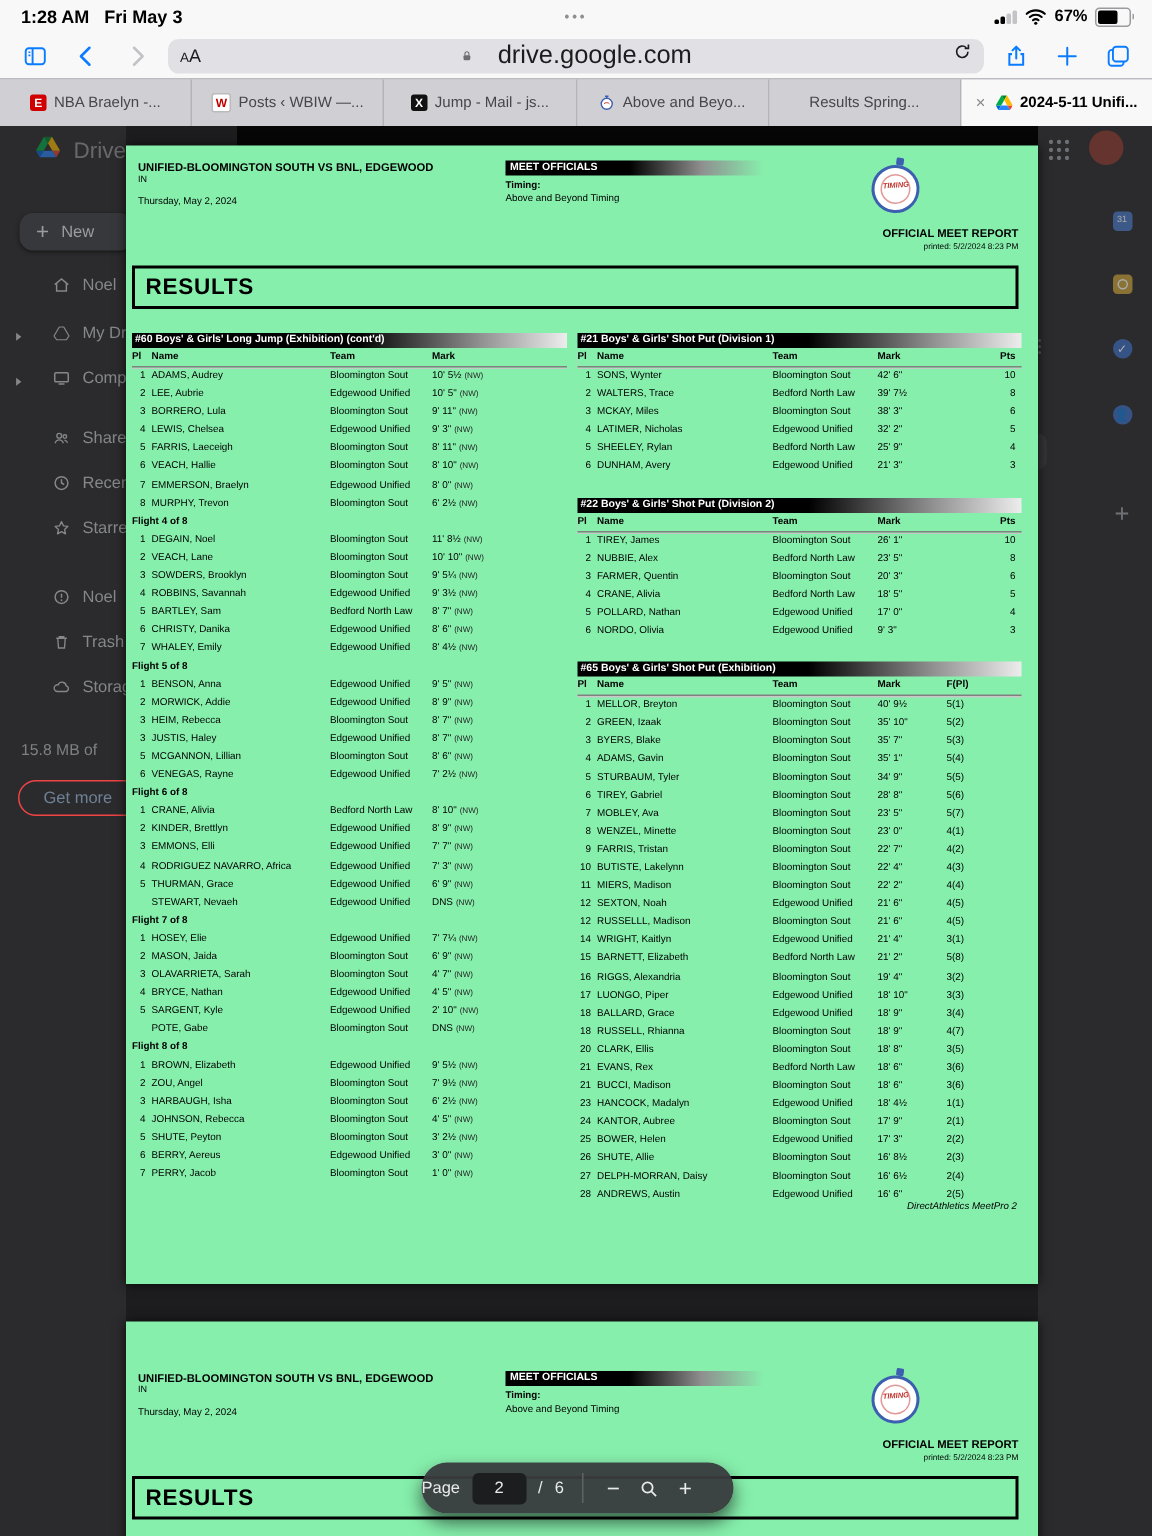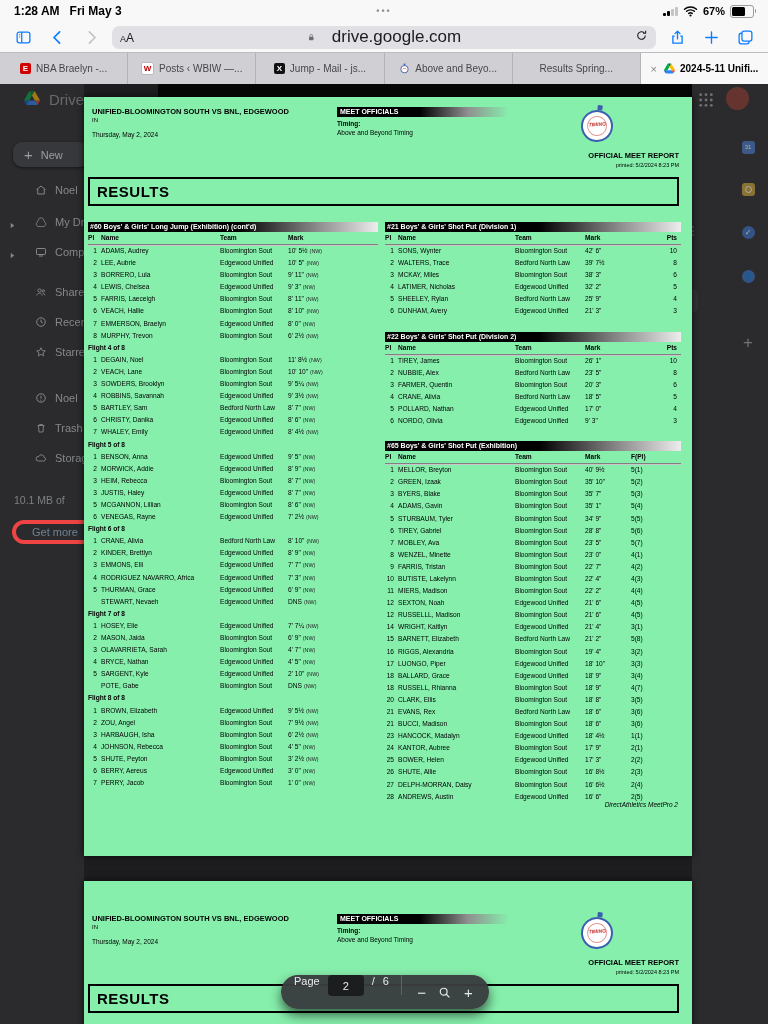--- a/index.html
+++ b/index.html
@@ -52,21 +52,21 @@
   .newbtn{position:absolute;left:13px;top:58px;width:76px;height:25px;background:#37383b;border-radius:9px;
     box-shadow:0 1px 3px rgba(0,0,0,.5);display:flex;align-items:center;gap:8px;padding-left:11px;box-sizing:border-box;
     color:#9b9da1;font-size:11px;}
   .newbtn em{font-style:normal;font-size:15px;font-weight:300;line-height:10px;}
   .sitem{position:absolute;left:0;height:14px;display:flex;align-items:center;font-size:11px;color:#85878b;white-space:nowrap;}
   .sitem .exp{position:absolute;left:9px;width:7px;height:7px;}
   .sitem .ico{position:absolute;left:35px;width:12px;height:12px;}
   .sitem .ico svg,.sitem .exp svg{width:100%;height:100%;}
   .sitem .lbl{position:absolute;left:55px;}
   .storetxt{position:absolute;left:14px;top:410px;font-size:10.5px;color:#7e8084;white-space:nowrap;}
-  .getmore{position:absolute;left:12px;top:436px;width:112px;height:24px;border:4px solid #ef4444;border-radius:13px;
+  .getmore{position:absolute;left:12px;top:436px;width:112px;height:24px;border:1px solid #ef4444;border-radius:13px;
     color:#6f8196;font-size:11px;display:flex;align-items:center;padding-left:16px;box-sizing:border-box;white-space:nowrap;}
   .rpanel{position:absolute;left:692px;top:0;width:76px;height:940px;opacity:.6;}
   .appsgrid{position:absolute;left:6px;top:8px;width:16px;height:16px;}
   .avatar{position:absolute;left:34px;top:3px;width:23px;height:23px;border-radius:50%;background:#8c3a30;}
   .witem{position:absolute;left:49px;width:14px;height:14px;display:flex;align-items:center;justify-content:center;}
   .cal{background:#4a79c4;border-radius:3px;color:#fff;font-size:6px;width:13px;height:13px;display:flex;align-items:center;justify-content:center;}
   .keep{background:#c9a23a;border-radius:3px;width:13px;height:13px;display:flex;align-items:center;justify-content:center;}
   .keep i{width:5px;height:5px;border:1.5px solid #fff;border-radius:50%;display:block;}
   .tasks{width:13px;height:13px;border-radius:50%;background:#3d6fc0;display:flex;align-items:center;justify-content:center;color:#fff;font-size:8px;}
   .contacts{width:13px;height:13px;border-radius:50%;background:#3d6fc0;color:#fff;font-size:8px;display:flex;align-items:center;justify-content:center;}
@@ -106,21 +106,21 @@
   .trow .c{overflow:visible;}
   .trow .c:first-child{text-align:right;padding-right:4px;}
   .thead{height:11px;line-height:10px;font-weight:bold;border-bottom:1px solid #808080;box-shadow:0 1px 0 #c8c8c8;margin-top:1px;}
   .thead .c:first-child{text-align:left;padding-right:0;}
   .ar{text-align:right;padding-right:4px;}
   .flight{height:12.1px;line-height:12.1px;font-size:6.6px;font-weight:bold;}
   .wind{font-size:5.4px;margin-left:2px;color:#222;}
   .doc-footer{position:absolute;right:14px;top:704px;font-size:6.5px;font-style:italic;}
   
   .pill{position:absolute;left:281px;top:891px;width:208px;height:34px;border-radius:17px;background:rgba(57,59,62,.96);
-    box-shadow:0 6px 12px rgba(0,0,0,.6);display:flex;padding:0 13px;box-sizing:border-box;gap:8px;
+    box-shadow:0 6px 12px rgba(0,0,0,.6);display:flex;align-items:center;padding:0 0;box-sizing:border-box;gap:8px;
     color:#e8eaed;font-size:11px;z-index:20;}
   .pill input{width:32px;height:19px;background:#1c1d1f;border:none;border-radius:4px;color:#e8eaed;text-align:center;font-size:11px;font-family:inherit;}
   .pill .pdiv{width:1px;height:20px;background:#5f6368;margin:0 4px;}
   .pill .pbtn{display:flex;align-items:center;justify-content:center;width:16px;color:#e8eaed;font-size:15px;font-weight:400;}
   .pill .pbtn svg{width:13px;height:13px;}
 </style>
 </head>
 <body>
 
 <div class="statusbar">
@@ -258,21 +258,21 @@
             <path d="m43.65 25 13.75-23.8c-1.35-.8-2.9-1.2-4.5-1.2h-18.5c-1.6 0-3.15.45-4.5 1.2z" fill="#00832d"></path>
             <path d="m59.8 53h-32.3l-13.75 23.8c1.35.8 2.9 1.2 4.5 1.2h50.8c1.6 0 3.15-.45 4.5-1.2z" fill="#2684fc"></path>
             <path d="m73.4 26.5-12.7-22c-.8-1.4-1.95-2.5-3.3-3.3l-13.75 23.8 16.15 28h27.45c0-1.55-.4-3.1-1.2-4.5z" fill="#ffba00"></path>
           </svg></span>
       <span>Drive</span>
     </div>
     <div class="newbtn">
       <em>+</em>
       <span>New</span>
     </div>
-    <div class="storetxt">10.1 MB of</div>
+    <div class="storetxt">15.8 MB of</div>
     <div class="getmore">
       <span>Get more</span>
     </div>
   <div class="sitem" style="top: 99px; width: 84px;">
         <span class="ico"><svg viewBox="0 0 24 24">
             <path d="M3 11.5 12 4l9 7.5M5.5 10v10h13V10" fill="none" stroke="currentColor" stroke-width="2"></path>
           </svg></span>
         <span class="lbl">Noel</span>
       </div>
       <div class="sitem" style="top: 131px; width: 84px;">

